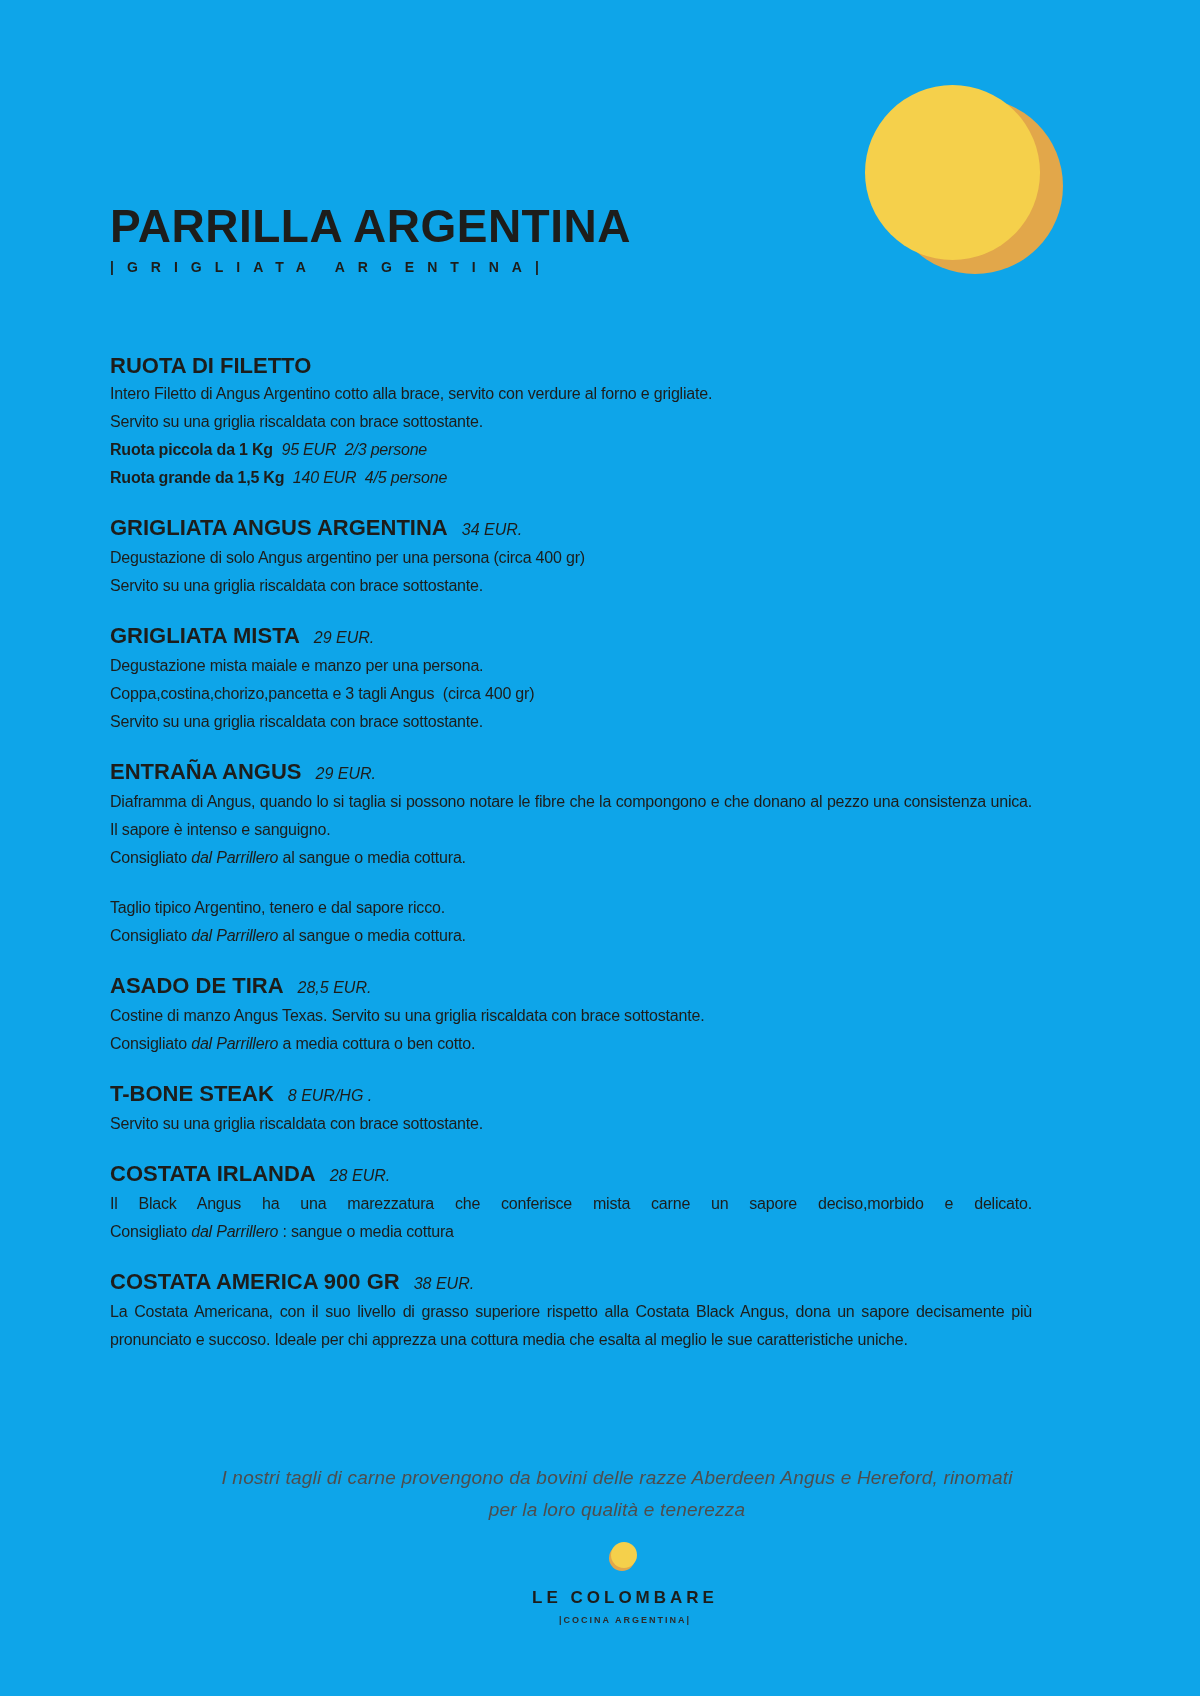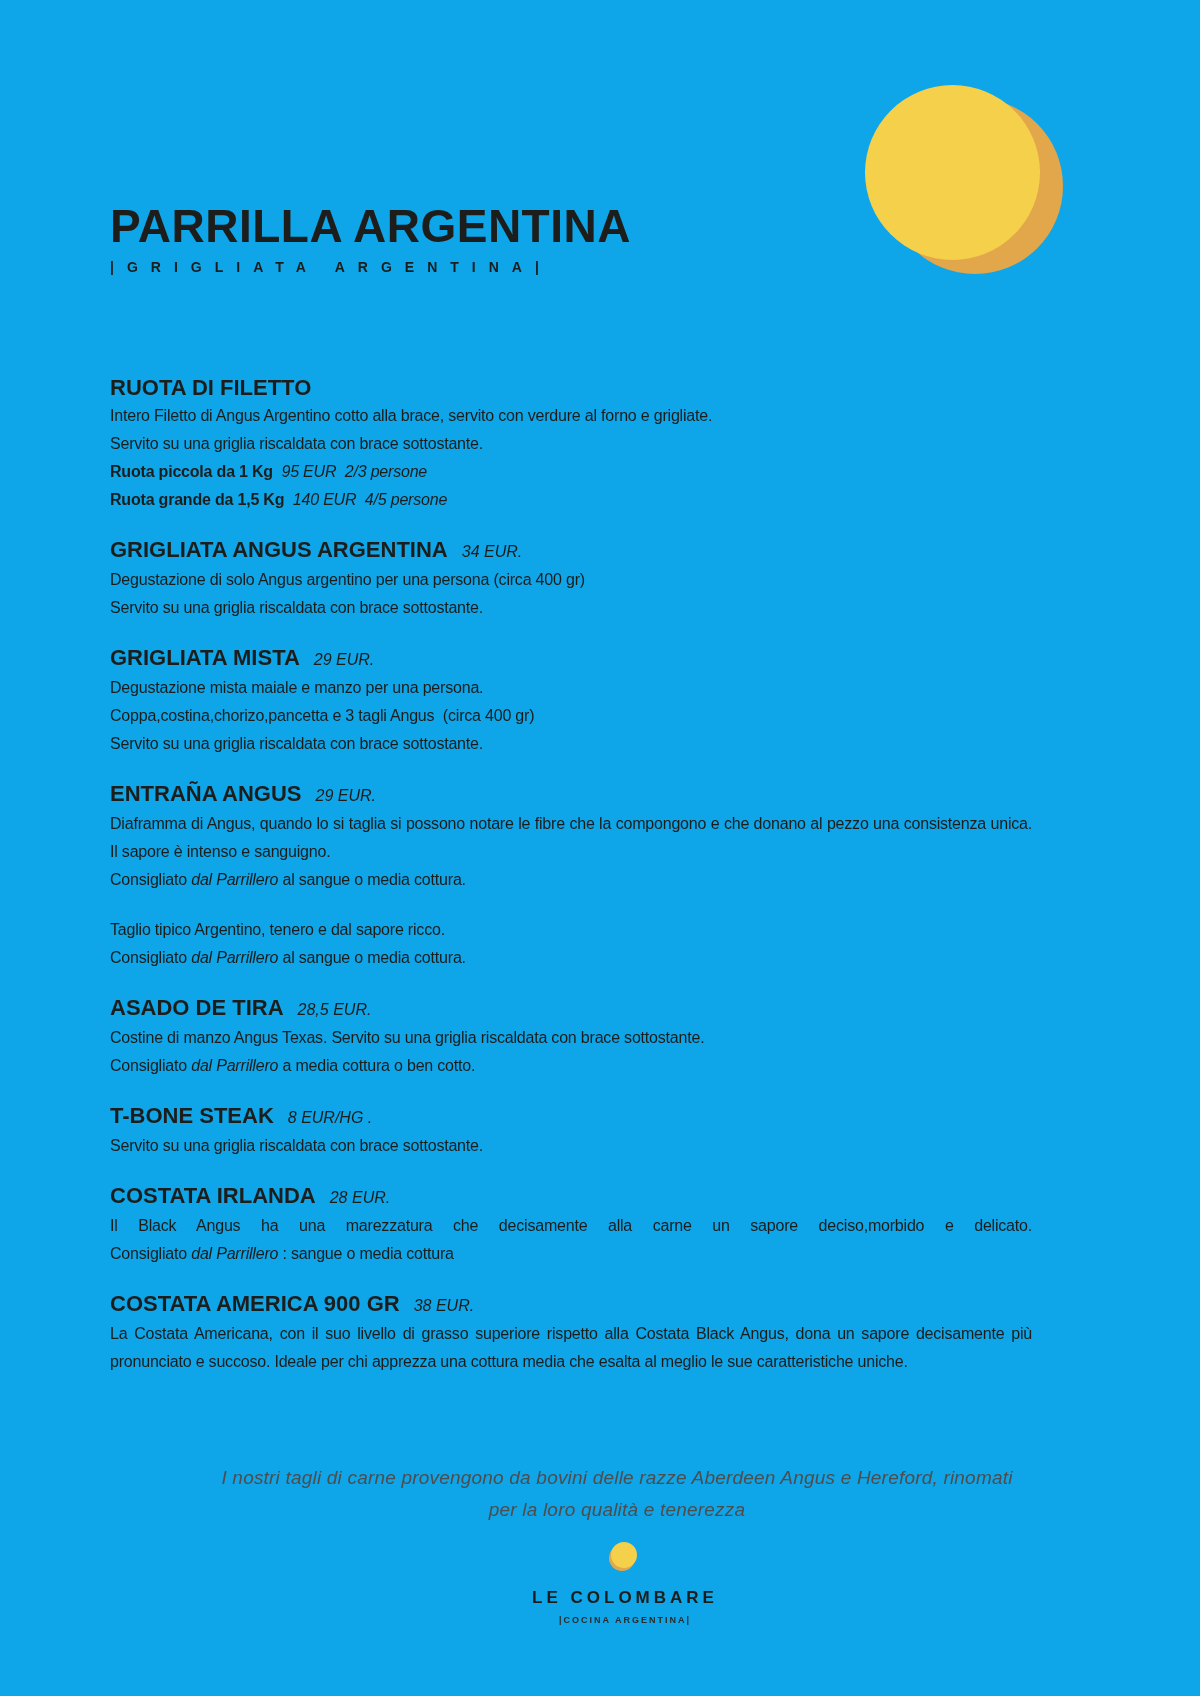--- a/index.html
+++ b/index.html
@@ -32,21 +32,21 @@
     font-size: 46px; font-weight: 900; letter-spacing: 0.5px;
     color: var(--text, #1d1d1b); line-height: 1;
   }
   .header .subtitle {
     margin-top: 10px; font-size: 14px; font-weight: 600;
     letter-spacing: 13px; color: var(--text, #1d1d1b);
   }
 
   
   .menu { position: absolute; left: 110px; top: 352px; width: 922px; }
-  .menu-item { margin-bottom: 22px; margin-top: 22px; }
+  .menu-item { margin-bottom: 22px; }
   .item-header { font-size: 22px; font-weight: 800; line-height: 28px; color: var(--text, #1d1d1b); }
   .item-price { font-size: 16px; font-weight: 400; font-style: italic; margin-left: 14px; letter-spacing: 0; }
   .line {
     font-size: 16px; line-height: 28px; letter-spacing: -0.2px;
     white-space: pre-wrap; color: var(--text, #1d1d1b);
   }
   .line.para { text-align: justify; white-space: normal; }
   .line.stretch { text-align: justify; text-align-last: justify; white-space: normal; }
   .line .bold { font-weight: 700; }
   .line .italic { font-style: italic; }
@@ -150,21 +150,21 @@
     <h2 class="item-header">
       <span class="item-name">T-BONE STEAK</span><span class="item-price">8 EUR/HG .</span>
     </h2>
         <div class="line"><span>Servito su una griglia riscaldata con brace sottostante.</span></div>
       </section>
 
   <section class="menu-item">
     <h2 class="item-header">
       <span class="item-name">COSTATA IRLANDA</span><span class="item-price">28 EUR.</span>
     </h2>
-  <div class="line stretch"><span>Il Black Angus ha una marezzatura che decisamente alla carne un sapore deciso,morbido e delicato.</span></div>
+  <div class="line stretch"><span>Il Black Angus ha una marezzatura che conferisce mista carne un sapore deciso,morbido e delicato.</span></div>
         <div class="line"><span>Consigliato </span><span class="italic">dal Parrillero</span><span> : sangue o media cottura</span></div>
       </section>
 
   <section class="menu-item">
     <h2 class="item-header">
       <span class="item-name">COSTATA AMERICA 900 GR</span><span class="item-price">38 EUR.</span>
     </h2>
   <div class="line para"><span>La Costata Americana, con il suo livello di grasso superiore rispetto alla Costata Black Angus, dona un sapore decisamente più pronunciato e succoso. Ideale per chi apprezza una cottura media che esalta al meglio le sue caratteristiche uniche.</span></div>
       </section>
 </main>

